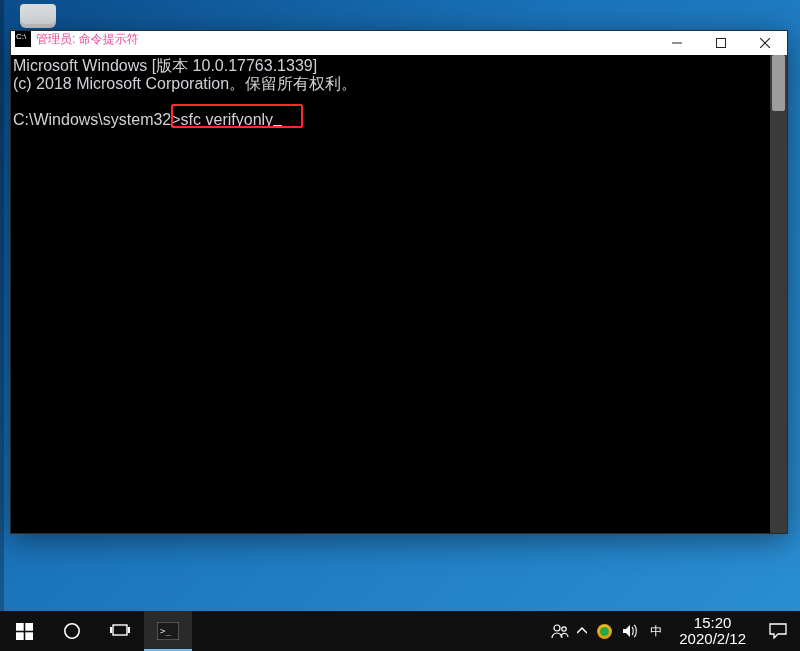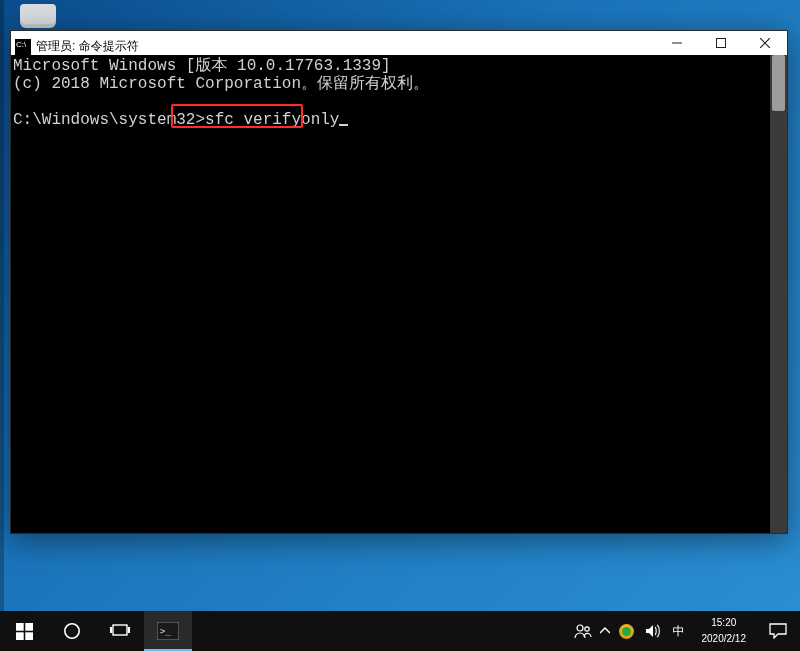--- a/index.html
+++ b/index.html
@@ -22,22 +22,22 @@
   margin: 0 auto; box-shadow: inset 0 -4px 0 rgba(0,0,0,.08);
 }
 
 
 .cmd-window {
   position: absolute; left: 10px; top: 30px; width: 778px; height: 504px;
   background: #fff; border: 1px solid #2b2b2b;
   box-shadow: 0 6px 30px rgba(0,0,0,.45);
 }
 .titlebar {
-  height: 24px; background: #ffffff; display: flex; align-items: flex-end;
-  font-size: 12px; color: #000000;
+  height: 24px; background: #ffffff; display: flex; align-items: flex-start;
+  font-size: 12px; color: #ec4899;
 }
 .tb-icon {
   width: 16px; height: 16px; margin: 0 5px 0 4px;
   background: #000; position: relative; display: inline-block;
 }
 .tb-icon::before {
   content: "C:\\"; position: absolute; color: #fff; font-size: 8px; left: 1px; top: 1px;
 }
 .tb-title { flex: 1; font-size: 12px; }
 .tb-btns { display: flex; }
@@ -46,21 +46,21 @@
   font-size: 12px; color: #222; cursor: pointer;
 }
 .tb-btn svg { width: 10px; height: 10px; }
 
 .console-wrap {
   position: relative; height: calc(100% - 24px); background: #000;
 }
 .console {
   position: absolute; left: 0; top: 0; right: 17px; bottom: 0;
   padding: 2px 2px; color: #cfd2d6;
-  font-family: Liberation Mono, monospace;
+  font-family: Liberation Sans, sans-serif;
   font-size: 16px; line-height: 18px;
   white-space: pre;
 }
 .console .cursor {
   display: inline-block; width: 9px; height: 2px; background: #cfd2d6;
   vertical-align: baseline; transform: translateY(2px);
 }
 .hilite {
   position: absolute; border: 2px solid #ff2a2a; border-radius: 2px;
   pointer-events: none;
@@ -91,21 +91,21 @@
 .tray .item {
   width: 26px; height: 40px; display: flex; align-items: center; justify-content: center;
   font-size: 12px; cursor: pointer;
 }
 .tray .chev { width: 18px; }
 .tray .shield {
   width: 15px; height: 15px; background: radial-gradient(circle at 50% 40%, #ffd33d 0%, #d98e00 80%);
   border-radius: 50%; position: relative;
 }
 .tray .shield::after{content:"";position:absolute;left:3px;top:3px;width:9px;height:9px;border-radius:50%;background:#28a745;}
-.clock { padding: 3px 10px; text-align: center; line-height: 16px; font-size: 10px; cursor: pointer;}
+.clock { padding: 3px 10px; text-align: center; line-height: 16px; font-size: 15px; cursor: pointer;}
 .actioncenter { width: 44px; display:flex;align-items:center;justify-content:center; cursor:pointer;}
 .ime { font-size: 13px; }
 
 
 .edge-num { position:absolute; left:0; color:#fff; font-size:14px; padding-left:1px;}
 </style>
 </head>
 <body>
 
 <div class="desktop">

